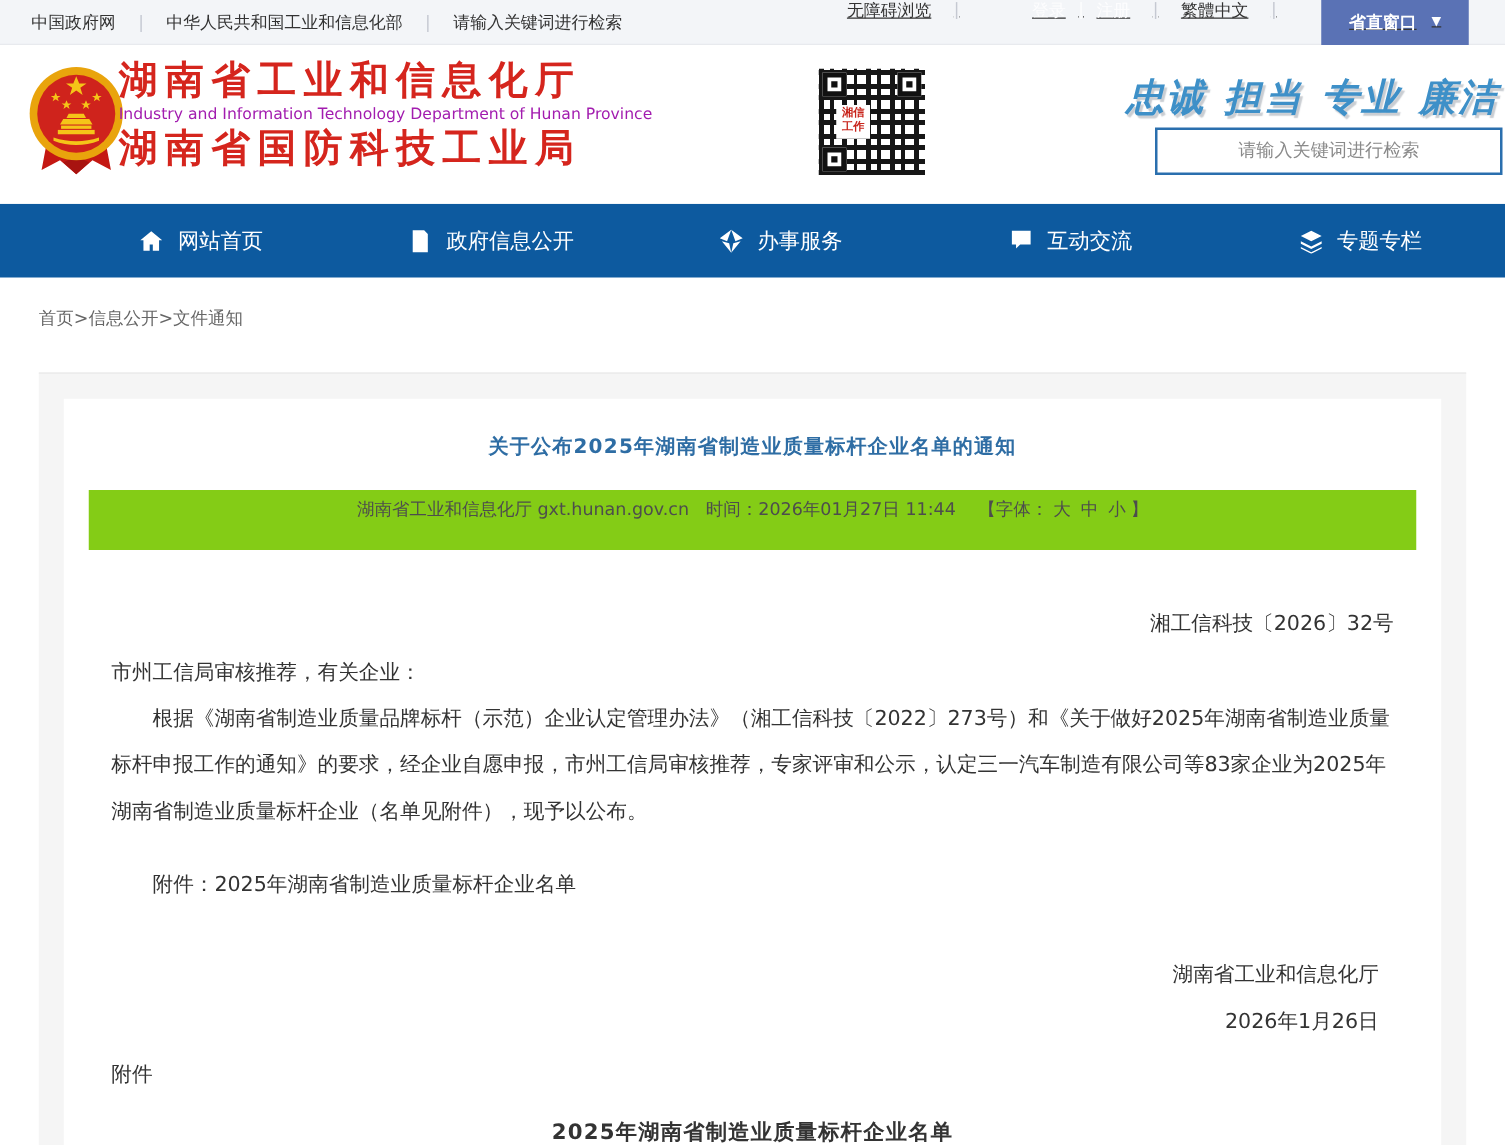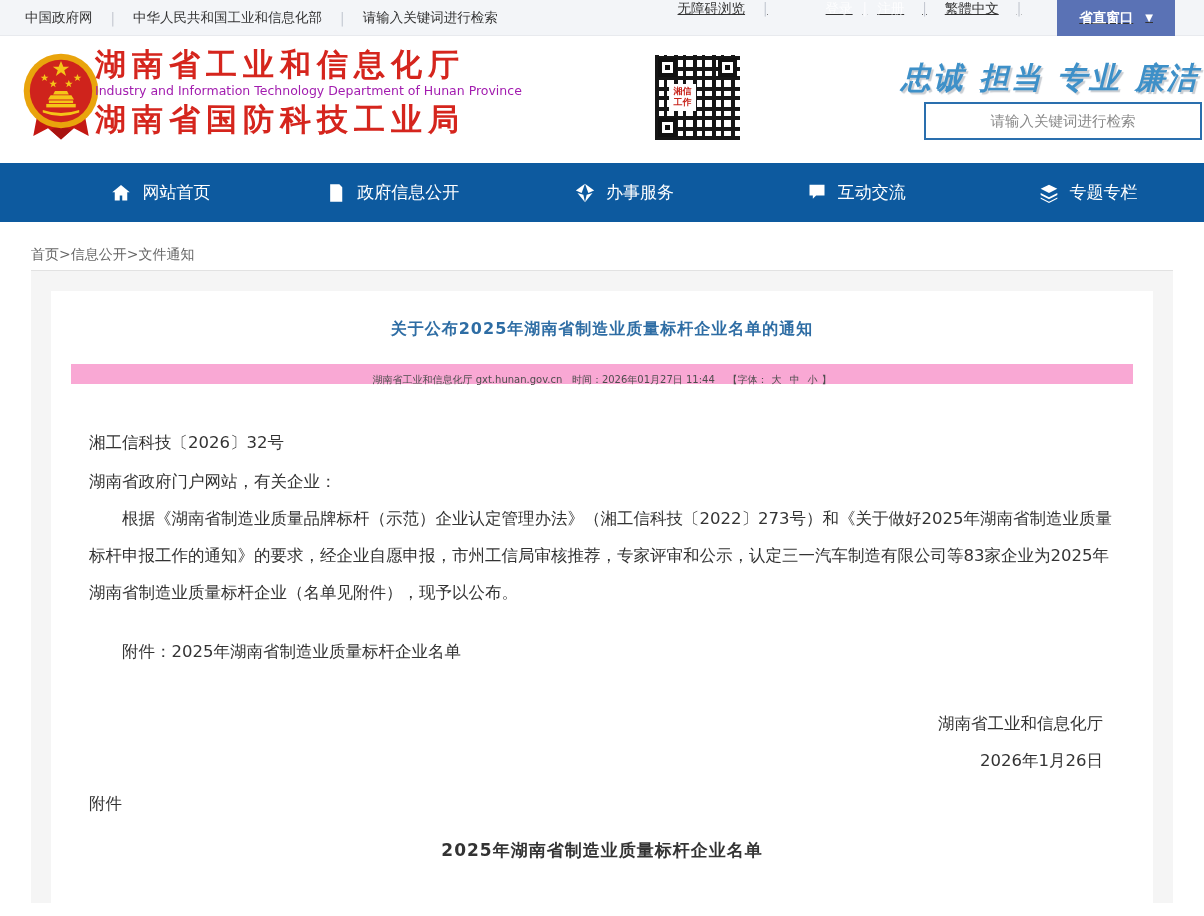--- a/index.html
+++ b/index.html
@@ -46,34 +46,34 @@
     font-size:14.5px; color:#0f172a; font-family:inherit; background:transparent; }
   .search-box input::placeholder { color:#8a8a8a; }
 
   
   .nav { height:59px; background:#0d5a9f; display:flex;padding-left:45px; }
   .nav-item { flex:1; display:flex; align-items:center; justify-content:center;
     color:#fff; font-size:17px; cursor:pointer; gap:11px; }
   .nav-item svg { width:20px; height:20px; fill:#fff; }
 
   
-  .crumb-wrap { margin:0 31px; height:49px; border-bottom:1px solid #e2e2e2; }
+  .crumb-wrap { margin:0 31px; height:77px; border-bottom:1px solid #e2e2e2; }
   .crumb { padding-top:24px; font-size:14px; color:#666; }
 
   
   .gray-box { margin:0 31px; height:632px; background:#f5f5f5; padding:20px 20px 0; }
   .card { background:#fff; height:100%; padding:24px 20px 0; }
   .art-title { text-align:center; color:#2e6da4; font-size:16px; font-weight:bold;
     letter-spacing:1px; margin:4px 0 24px; }
-  .meta { background:#f9a8d4; height:20px; line-height:32px; text-align:center;
-    font-size:10px; color:#4d4d4d; }
+  .meta { background:#84cc16; height:48px; line-height:32px; text-align:center;
+    font-size:14px; color:#4d4d4d; }
   .meta b { font-weight:normal; }
   .meta .fsz { margin:0 4px; cursor:pointer; }
   .doc { margin:0 18px; font-size:16.5px; color:#333; line-height:37px; }
-  .doc-number { text-align:left; margin-top:40px; }
+  .doc-number { text-align:right; margin-top:40px; }
   .salutation { margin-top:2px; }
   .doc-para { text-indent:2em; }
   .attach-line { text-indent:2em; margin-top:22px; }
   .signer { text-align:right; margin-top:35px; padding-right:12px; }
   .sign-date { text-align:right; padding-right:12px; }
   .appendix { margin-top:6px; }
   .tbl-title { text-align:center; font-weight:bold; font-size:17px; margin-top:10px; letter-spacing:1px; }
 </style>
 </head>
 <body>
@@ -197,21 +197,21 @@
     <div class="art-title">关于公布2025年湖南省制造业质量标杆企业名单的通知</div>
 
     <div class="meta">
       <b>湖南省工业和信息化厅 gxt.hunan.gov.cn</b>&nbsp;&nbsp;
       <b>时间：</b><b>2026年01月27日 11:44</b>&nbsp;&nbsp;&nbsp;
       <b>【字体：</b><span class="fsz">大</span><span class="fsz">中</span><span class="fsz">小</span><b>】</b>
     </div>
 
     <div class="doc">
       <div class="doc-number">湘工信科技〔2026〕32号</div>
-      <div class="salutation">湖南省政府门户网站，有关企业：</div>
+      <div class="salutation">市州工信局审核推荐，有关企业：</div>
       <div class="doc-para">根据《湖南省制造业质量品牌标杆（示范）企业认定管理办法》（湘工信科技〔2022〕273号）和《关于做好2025年湖南省制造业质量标杆申报工作的通知》的要求，经企业自愿申报，市州工信局审核推荐，专家评审和公示，认定三一汽车制造有限公司等83家企业为2025年湖南省制造业质量标杆企业（名单见附件），现予以公布。</div>
       <div class="attach-line">附件：2025年湖南省制造业质量标杆企业名单</div>
       <div class="signer">湖南省工业和信息化厅</div>
       <div class="sign-date">2026年1月26日</div>
       <div class="appendix">附件</div>
       <div class="tbl-title">2025年湖南省制造业质量标杆企业名单</div>
 
     </div>
 
   </div>

